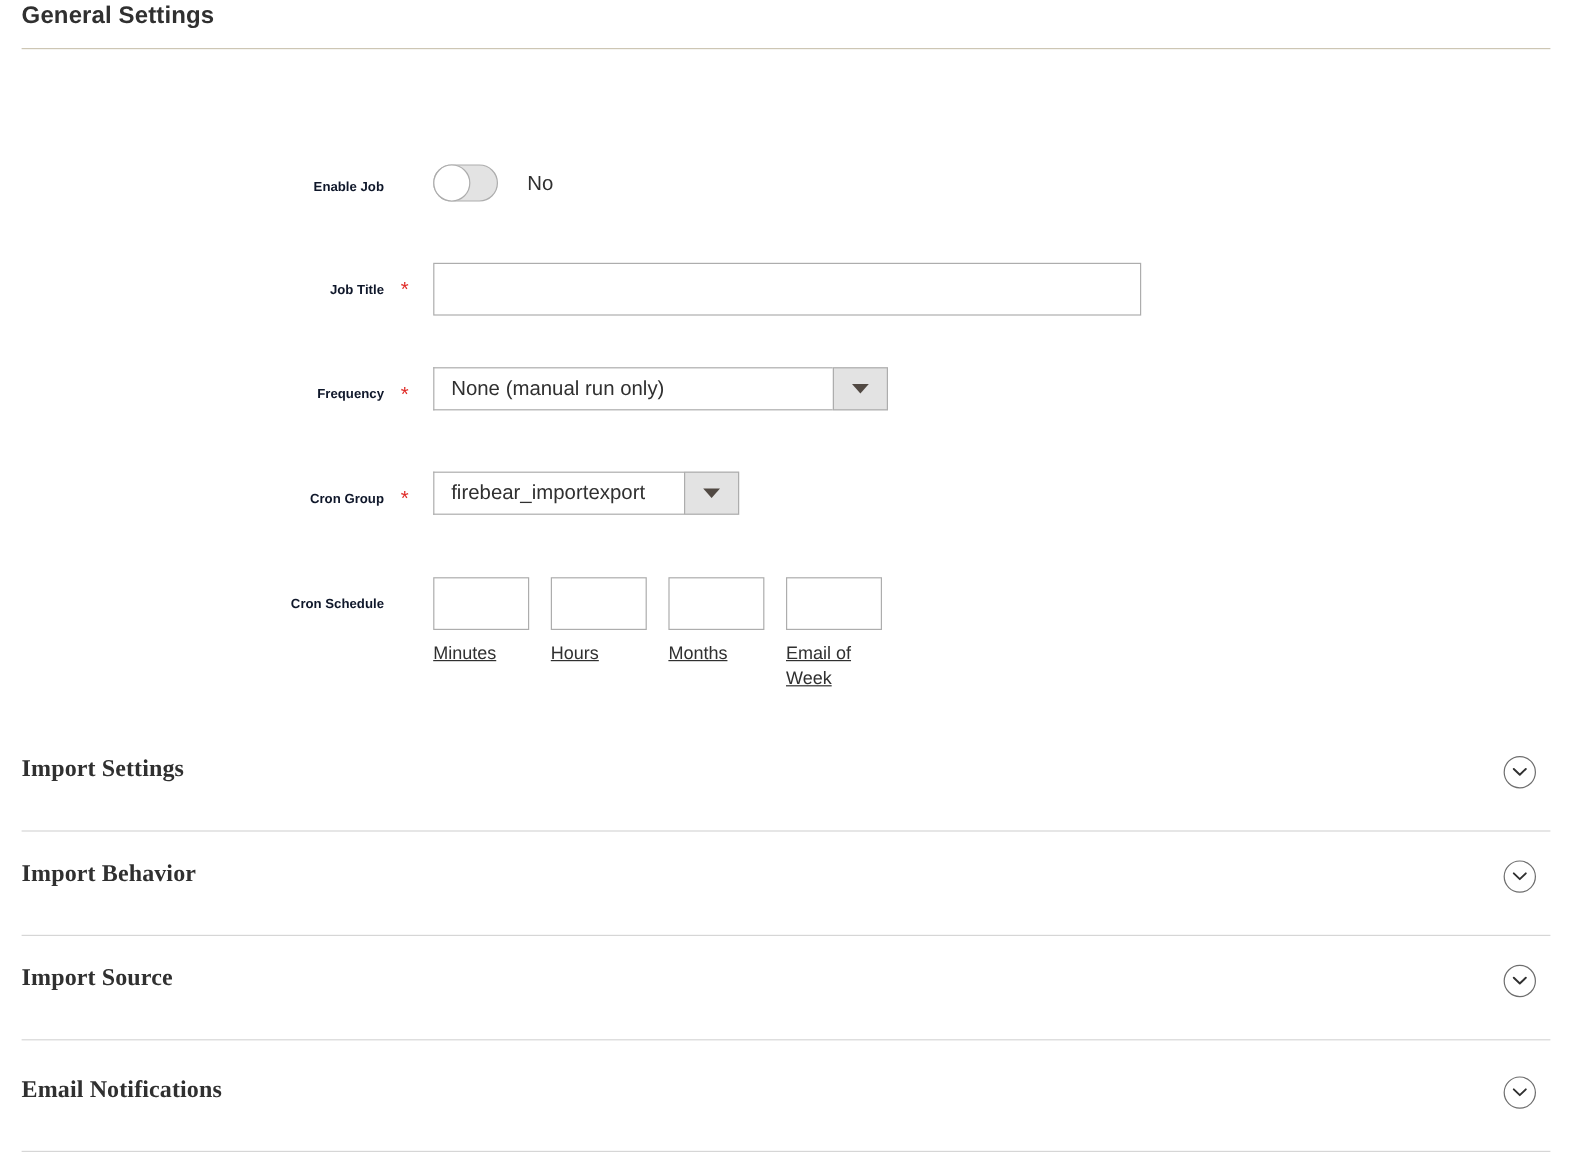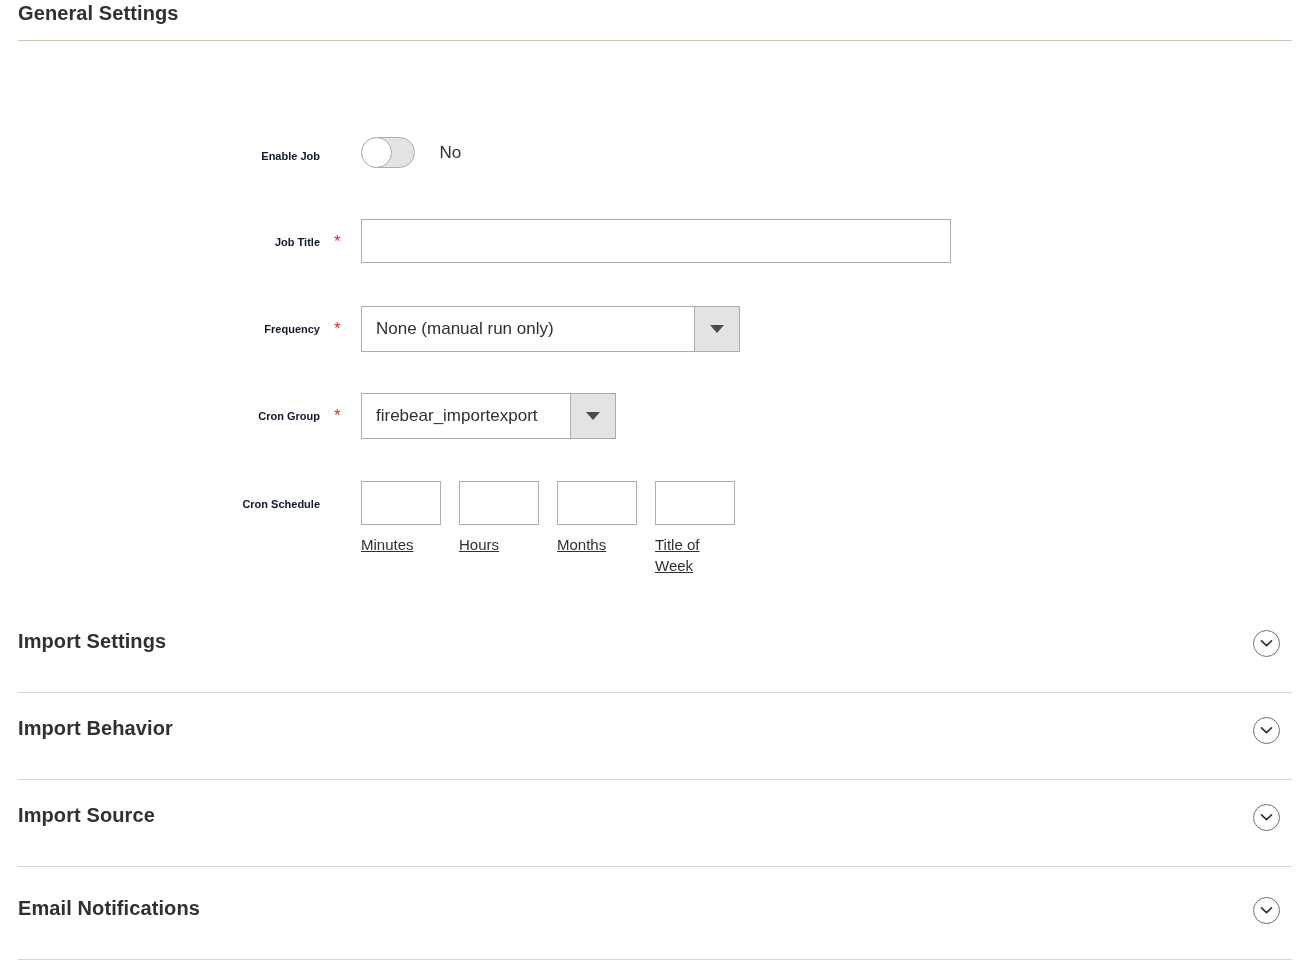--- a/index.html
+++ b/index.html
@@ -116,21 +116,21 @@
     color: #303030;
     padding: 0 10px;
     outline: none;
     border-radius: 0;
   }
 
   
   .select-wrap {
     display: inline-flex;
     align-items: stretch;
-    height: 46px;
+    height: 36px;
     cursor: pointer;
   }
   .select-value {
     border: 1px solid #adadad;
     border-right: none;
     background: #ffffff;
     display: flex;
     align-items: center;
     padding: 0 14px;
     font-size: 17px;
@@ -183,20 +183,21 @@
     text-decoration: underline;
   }
 
   
   .collapsible {
     position: absolute;
     left: 0;
     width: 1310px;
     height: 87px;
     cursor: pointer;
+    font-family: Liberation Serif, serif;
   }
   .collapsible .c-title {
     position: absolute;
     left: 18px;
     top: 24px;
     font-size: 20px;
     font-weight: bold;
     color: #303030;
     letter-spacing: 0.1px;
   }
@@ -290,21 +291,21 @@
           <div class="cron-caption">Hours</div>
         </div>
 
         <div class="cron-cell">
           <input class="cron-box" type="text" style="">
           <div class="cron-caption">Months</div>
         </div>
 
         <div class="cron-cell">
           <input class="cron-box" type="text" style="">
-          <div class="cron-caption">Title of Week</div>
+          <div class="cron-caption">Email of Week</div>
         </div>
 
       </div>
     </div>
   </div>
 
 </div>
 
 <div class="collapsible" style="top:606px;">
   <div class="c-title">Import Settings</div>

